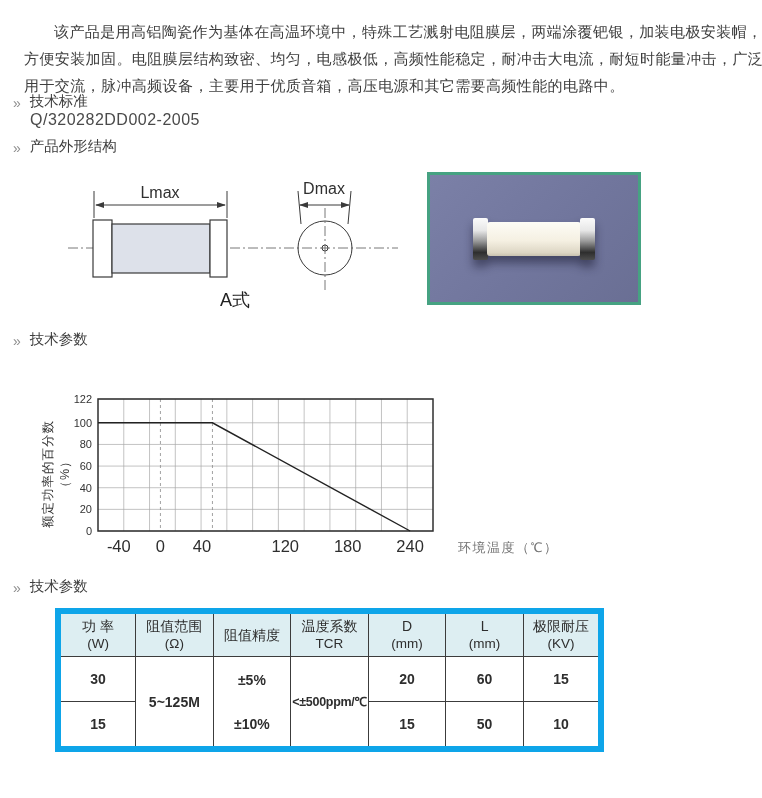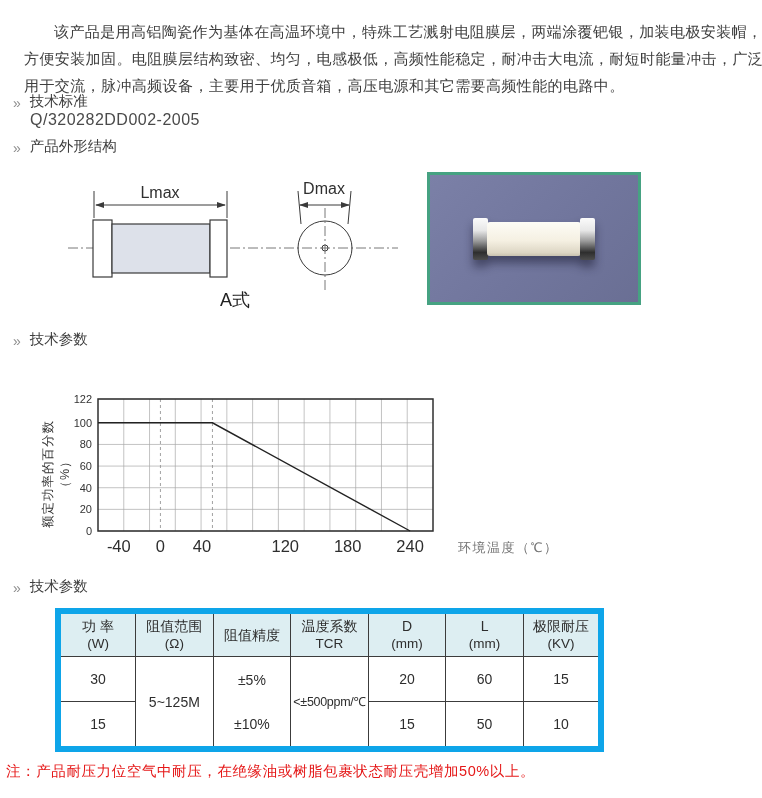--- a/index.html
+++ b/index.html
@@ -50,21 +50,21 @@
   .ytick{font-size:11px;fill:#333;text-anchor:end;font-family:"Liberation Sans",sans-serif;}
   .xtick{font-size:16.5px;fill:#2e2e2e;text-anchor:middle;font-family:"Liberation Sans",sans-serif;}
   .ylabel{position:absolute;left:-9px;top:457px;width:132px;text-align:center;
           font-size:12.5px;color:#333;transform:rotate(-90deg);letter-spacing:1px;}
   .xlabel-right{position:absolute;left:458px;top:506px;font-size:13px;color:#737373;letter-spacing:1.5px;margin-top:33px;}
 
   
   .param-table{position:absolute;left:55px;top:608px;width:549px;border-collapse:collapse;
                table-layout:fixed;text-align:center;font-size:14px;color:#2e2e2e;
                border:6px solid #0ea5e9;}
-  .param-table th,.param-table td{border:1px solid #3c3c3c;padding:0;overflow:hidden;}
+  .param-table th,.param-table td{border:1px solid #3c3c3c;padding:0;overflow:hidden;font-weight:bold;}
   .param-table th{height:42px;background:#ddeef2;font-weight:normal;font-size:14px;line-height:1.3;}
   .param-table td{height:44px;background:#ffffff;}
   .hdr-l2{display:block;font-size:13.5px;}
   .precision-cell{vertical-align:middle;}
   .precision-stack{display:flex;flex-direction:column;justify-content:space-around;height:88px;}
   .tcr-cell{font-size:12.5px;letter-spacing:-.3px;border-radius:28px;}
 
   
   .note{position:absolute;left:6px;top:762px;font-size:14.5px;color:#e51818;letter-spacing:.6px;}
 </style>
@@ -206,15 +206,14 @@
     </tr>
     <tr>
       <td>15</td>
       <td>15</td>
       <td>50</td>
       <td>10</td>
     </tr>
   </tbody>
     </table>
 
-  <div class="note">注：产品耐压力位空气中耐压，在绝缘油或树脂包裹状态耐压壳增加50%以上。</div>
 
 </div>
 
 </body></html>

